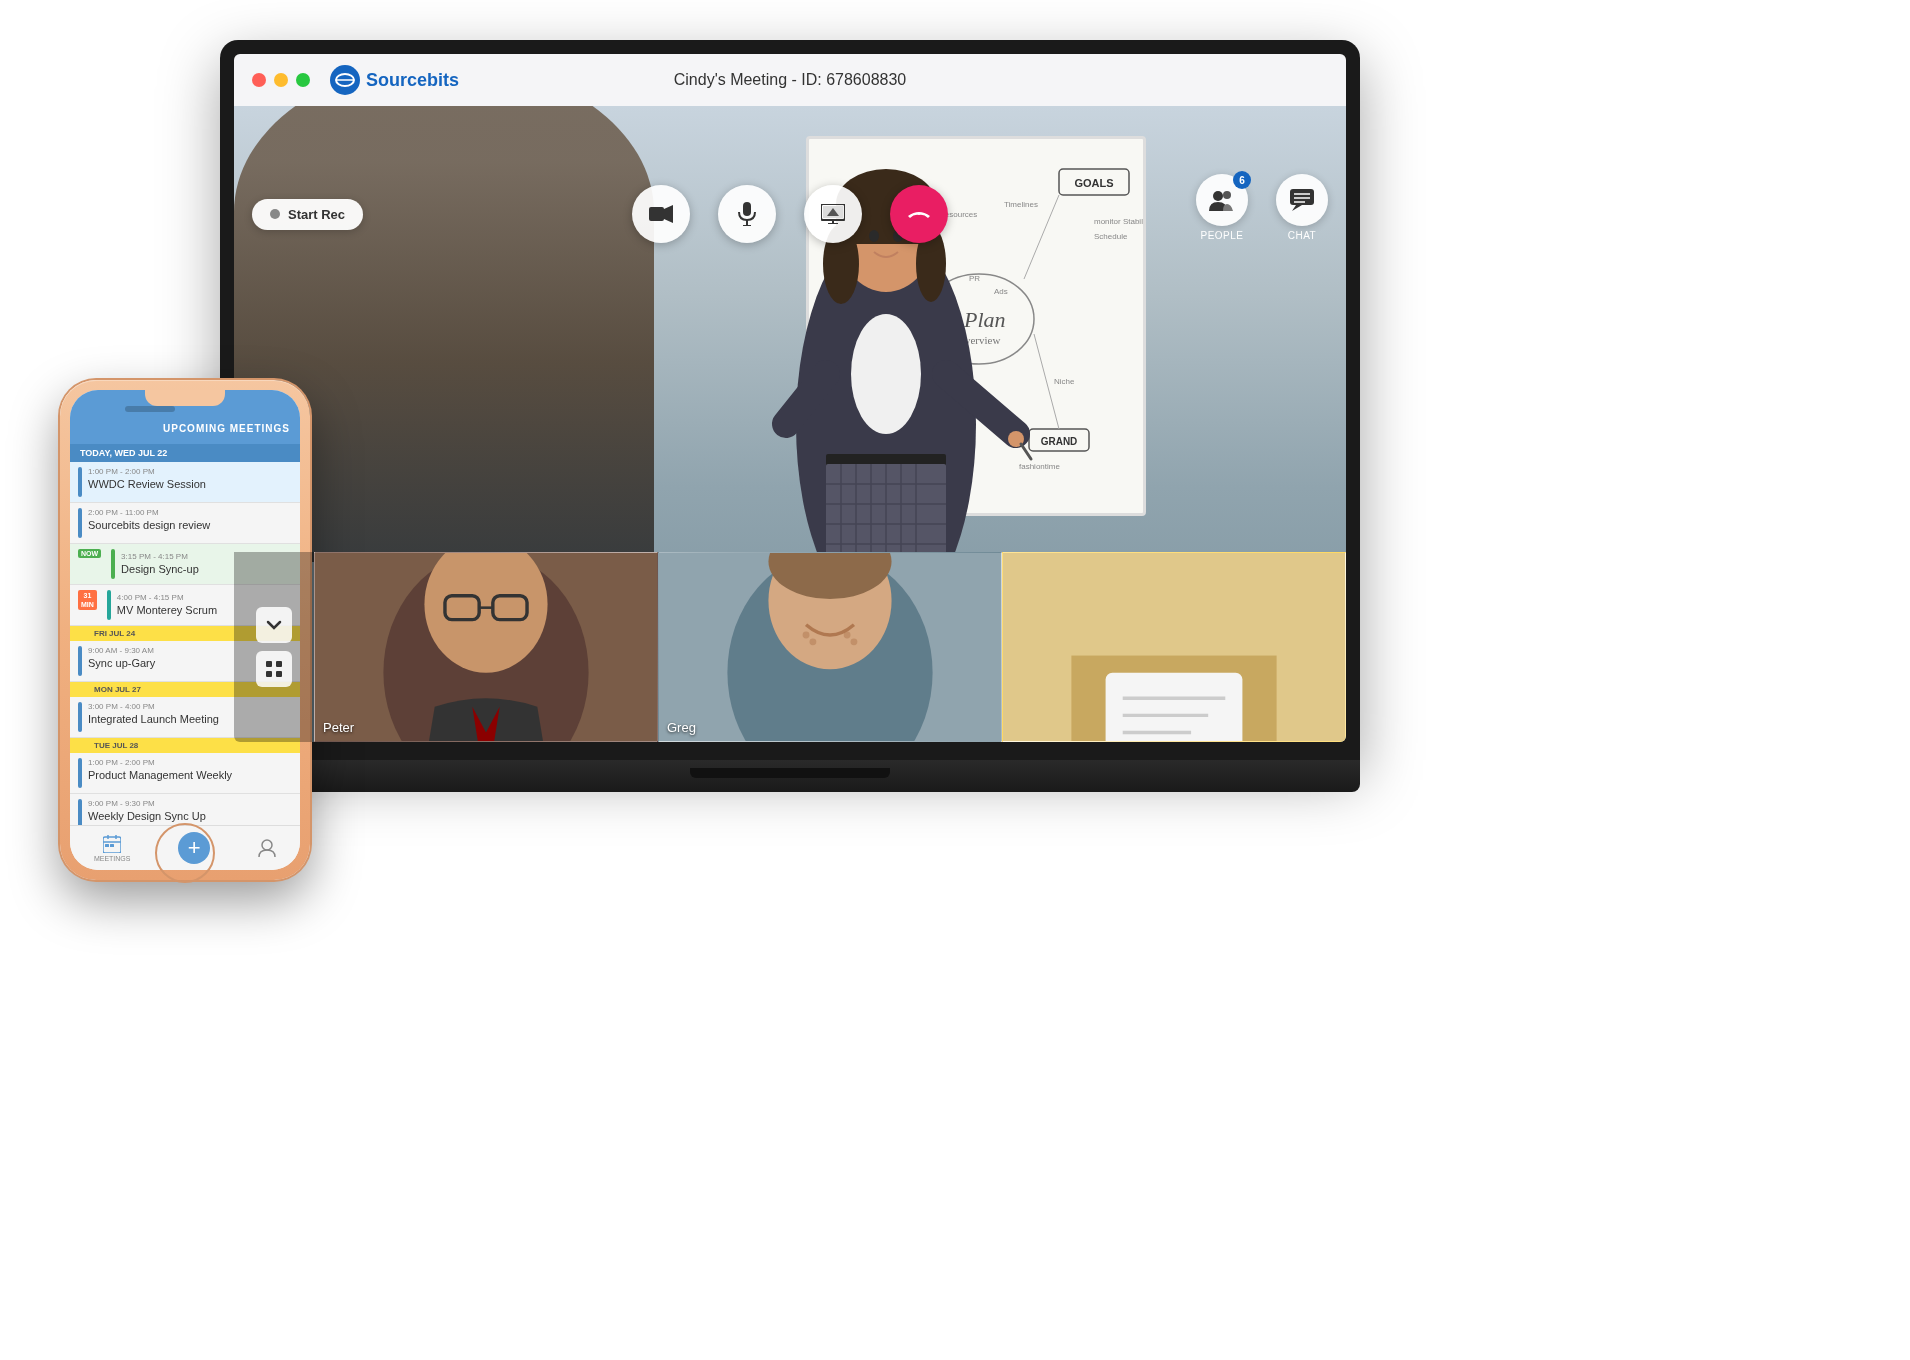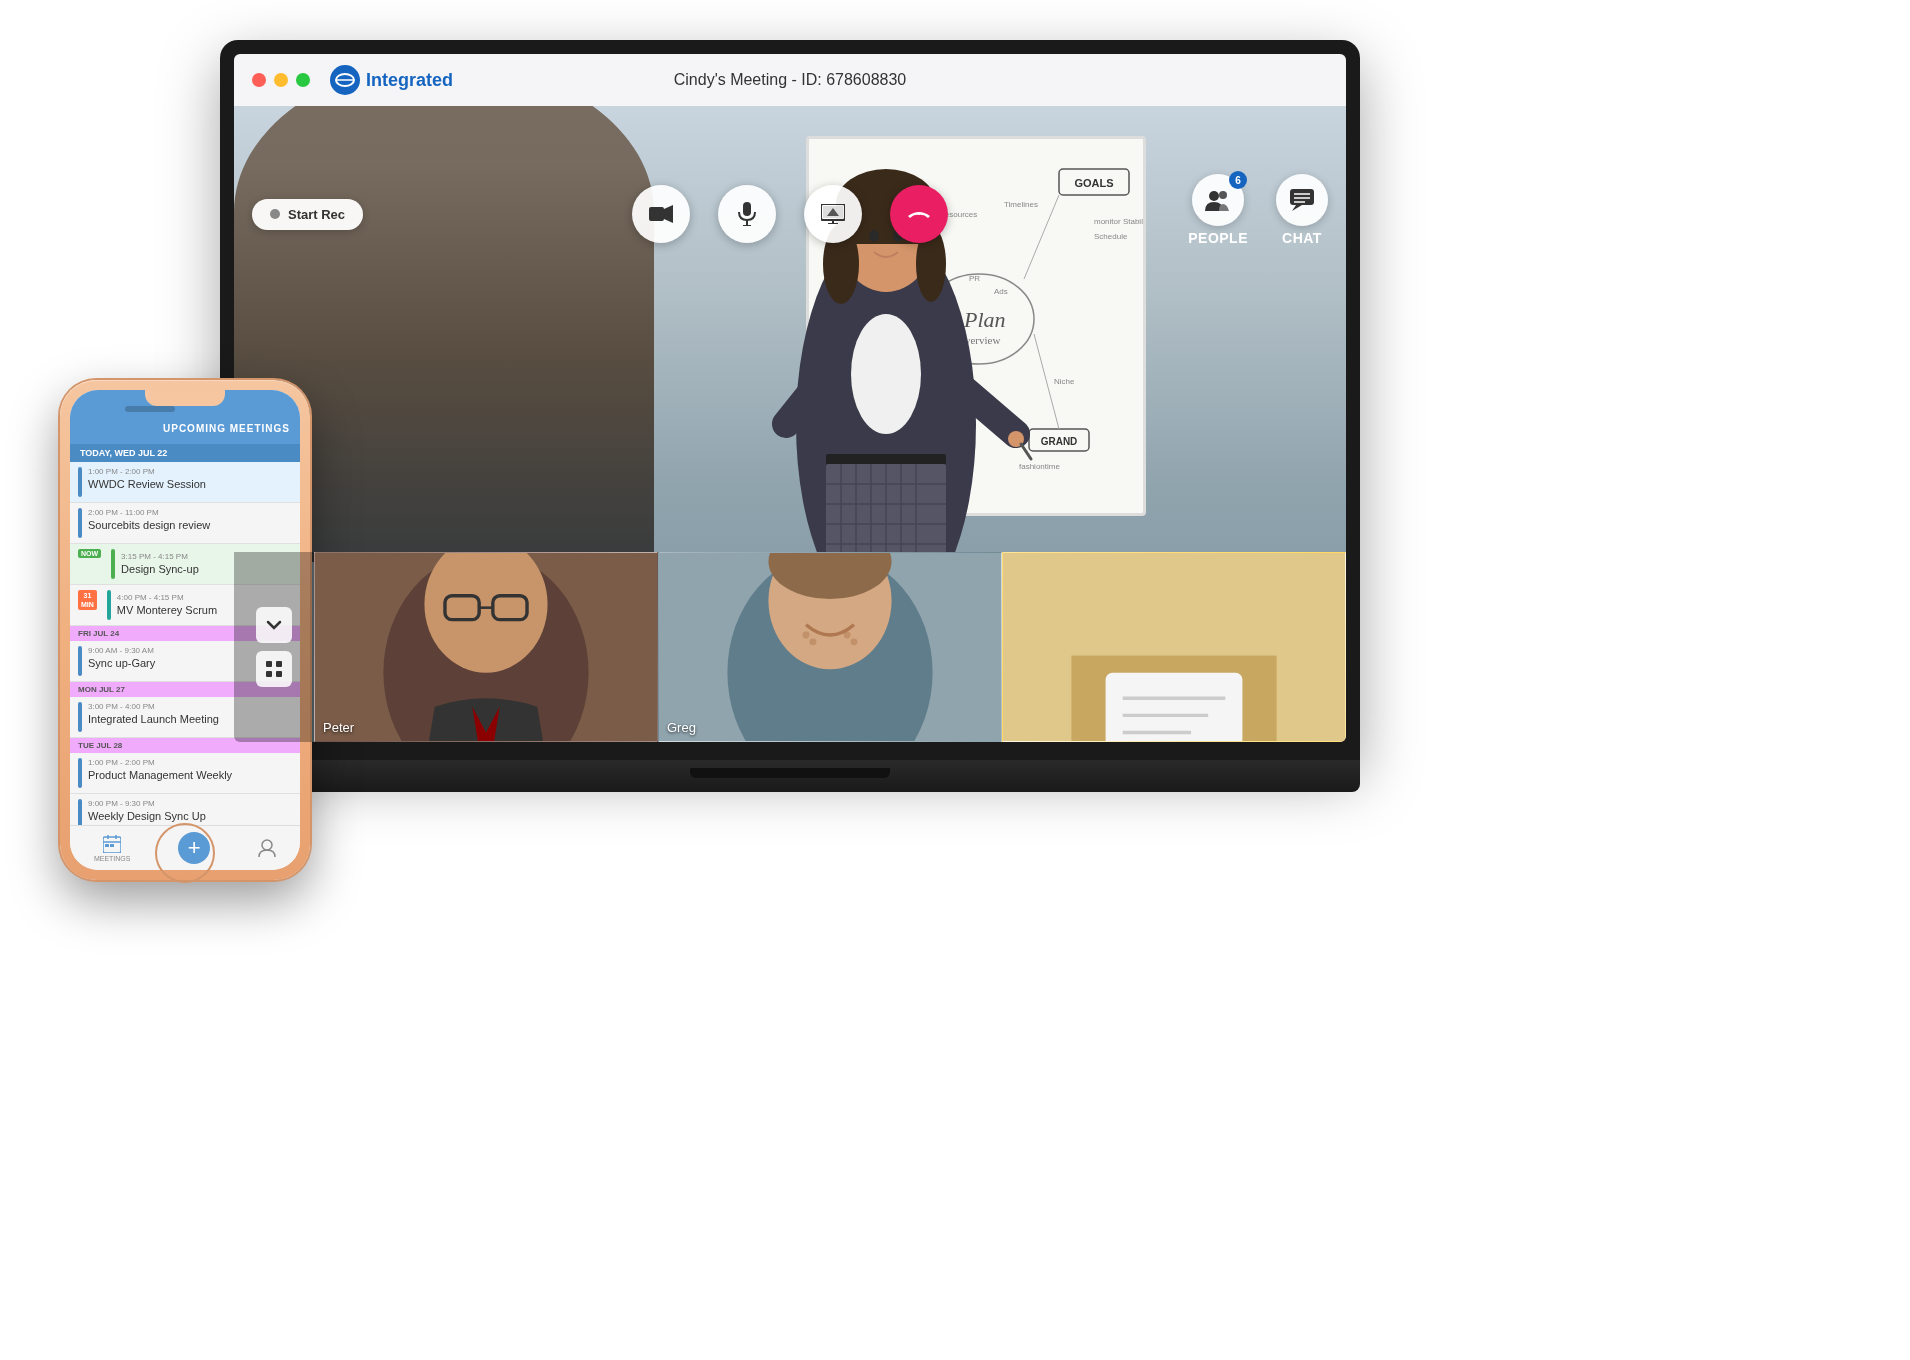--- a/index.html
+++ b/index.html
@@ -245,23 +245,23 @@
       background: #1565c0;
       border-radius: 50%;
       font-size: 10px;
       color: white;
       display: flex;
       align-items: center;
       justify-content: center;
       font-weight: bold;
     }
     .rp-label {
-      font-size: 14px;
+      font-size: 10px;
       color: white;
-      font-weight: 700;
+      font-weight: 400;
       letter-spacing: 0.5px;
     }
 
     
     .thumbnail-strip {
       position: absolute;
       bottom: 0; left: 0; right: 0;
       height: 190px;
       background: rgba(0,0,0,0.3);
       display: flex;
@@ -419,22 +419,22 @@
       font-size: 7px;
       font-weight: 700;
       padding: 1px 3px;
       border-radius: 2px;
       align-self: flex-start;
       margin-right: 4px;
       text-align: center;
       line-height: 1.3;
     }
     .phi-day-header {
-      background: #f0abfc;
-      padding: 3px 8px;
+      background: #fde047;
+      padding: 3px 24px;
       font-size: 8px;
       font-weight: 700;
       color: #555;
     }
     .phi-highlighted {
       background: #e3f2fd;
     }
     .phi-green-bg {
       background: #e8f5e9;
     }
@@ -496,21 +496,21 @@
           <div class="tl tl-yellow"></div>
           <div class="tl tl-green"></div>
         </div>
         <div class="bluejeans-logo">
           <div class="bj-icon">
             <svg width="20" height="14" viewBox="0 0 20 14">
               <ellipse cx="10" cy="7" rx="9" ry="6" fill="none" stroke="white" stroke-width="2"></ellipse>
               <line x1="2" y1="7" x2="18" y2="7" stroke="white" stroke-width="1.5"></line>
             </svg>
           </div>
-          <span class="bj-text">Integrated</span>
+          <span class="bj-text">Sourcebits</span>
         </div>
         <span class="meeting-title">Cindy's Meeting - ID: 678608830</span>
       </div>
 
       <div class="video-area">
 
         <div class="room-bg"></div>
 
         <div class="whiteboard">
           <svg class="wb-lines" width="340" height="380">

